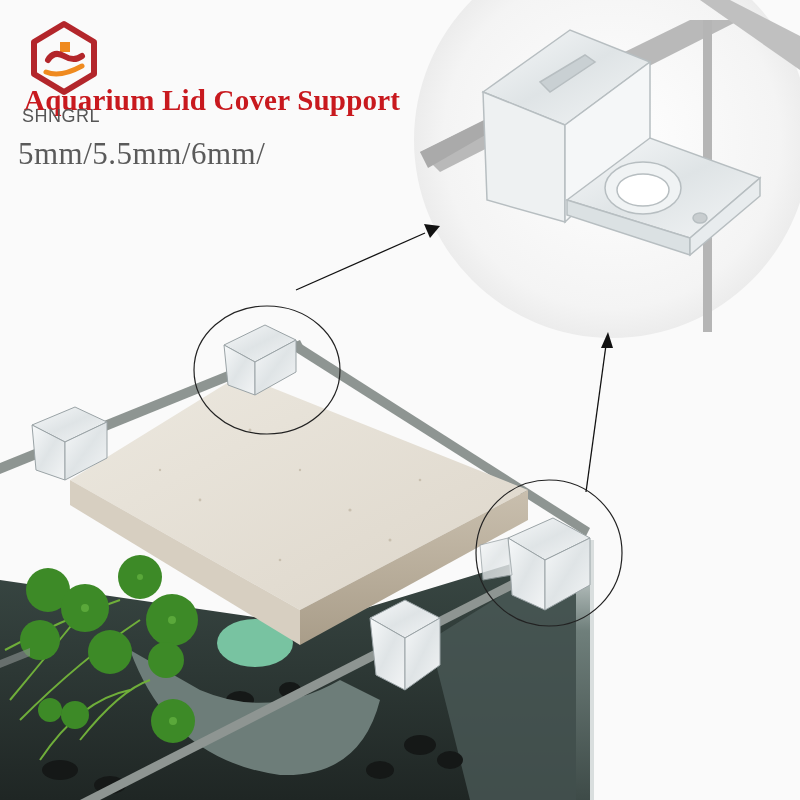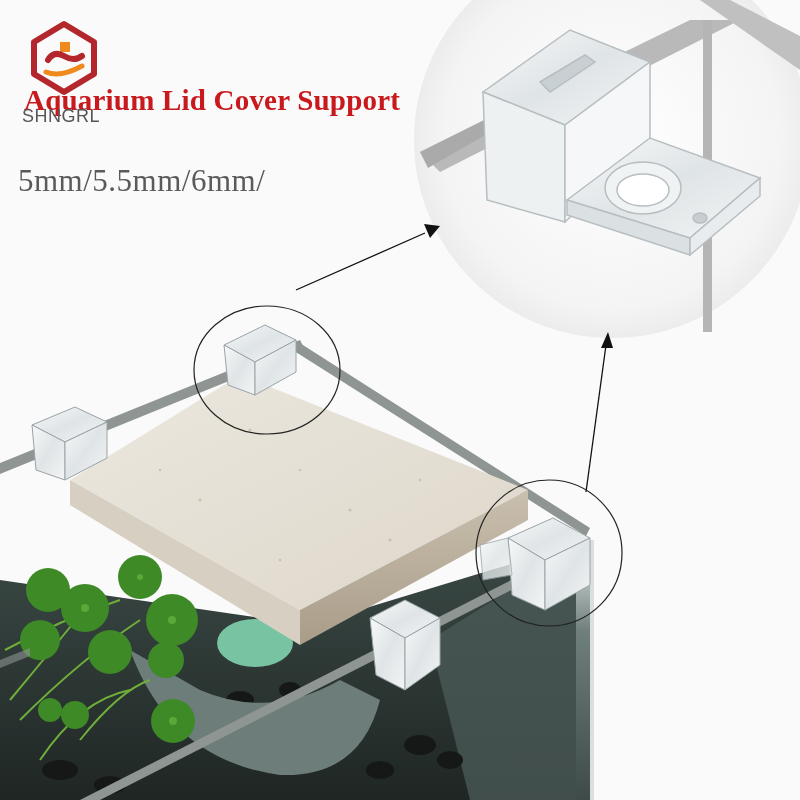--- a/index.html
+++ b/index.html
@@ -2,21 +2,21 @@
 <html><head>
 <meta charset="utf-8">
 <style>
   html,body{margin:0;padding:0;background:#fff;}
   #stage{position:relative;width:800px;height:800px;overflow:hidden;background:#fafafa;font-family:"Liberation Serif",serif;}
   .abs{position:absolute;}
   #scene{position:absolute;left:0;top:0;width:800px;height:800px;}
   #title{left:24px;top:84px;font-size:29px;font-weight:bold;color:#c8191e;white-space:nowrap;letter-spacing:0.2px;}
   #brand{left:22px;top:106px;font-size:18px;color:#555;font-family:"Liberation Sans",sans-serif;font-weight:400;letter-spacing:0.5px;}
   .size-line{left:18px;font-size:31px;color:#5a5a5a;font-family:"Liberation Serif",serif;white-space:nowrap;letter-spacing:0.5px;}
-  #sizes1{top:136px;margin-top:27px;}
+  #sizes1{top:136px;}
   #sizes2{top:178px;}
   #logo{left:26px;top:20px;width:76px;height:76px;}
 </style>
 </head>
 <body>
 
 <div id="stage">
 
   <svg id="scene" viewBox="0 0 800 800" xmlns="http://www.w3.org/2000/svg">
     <defs>

